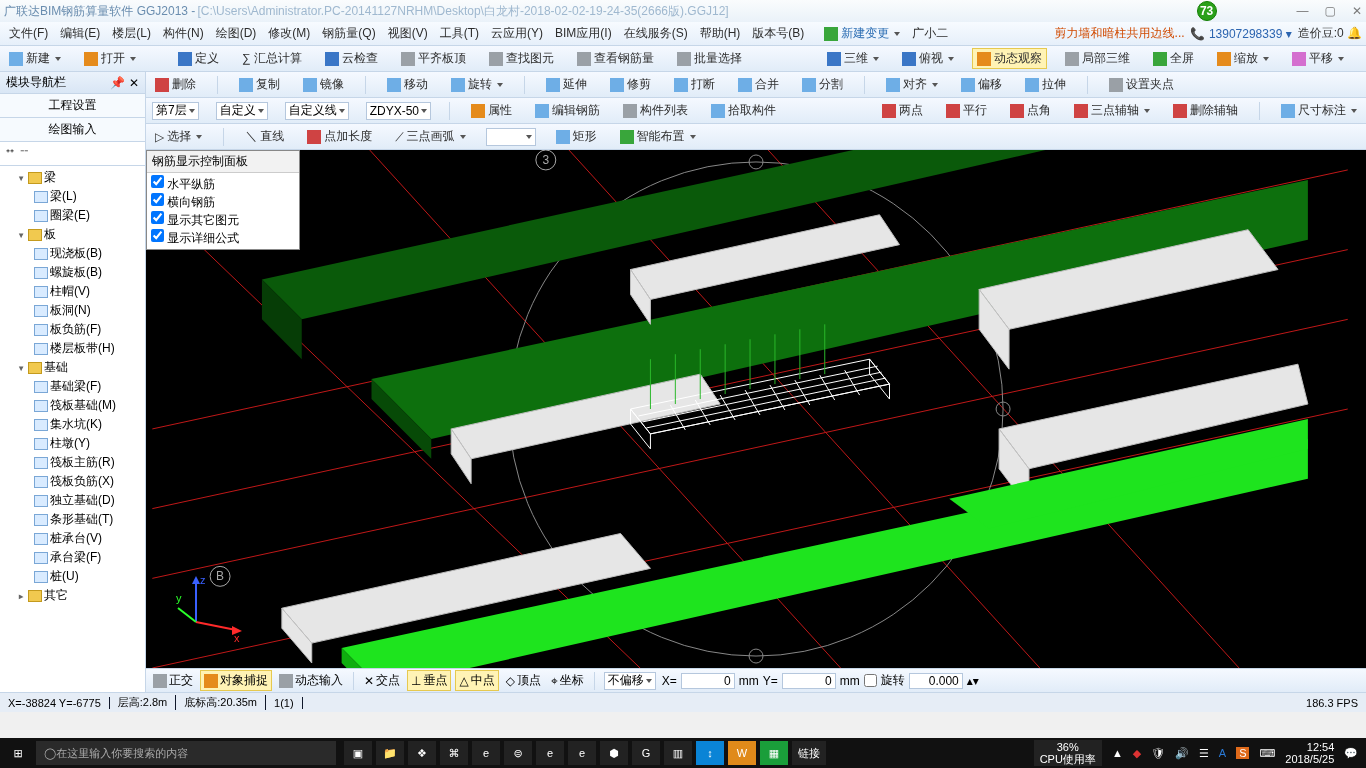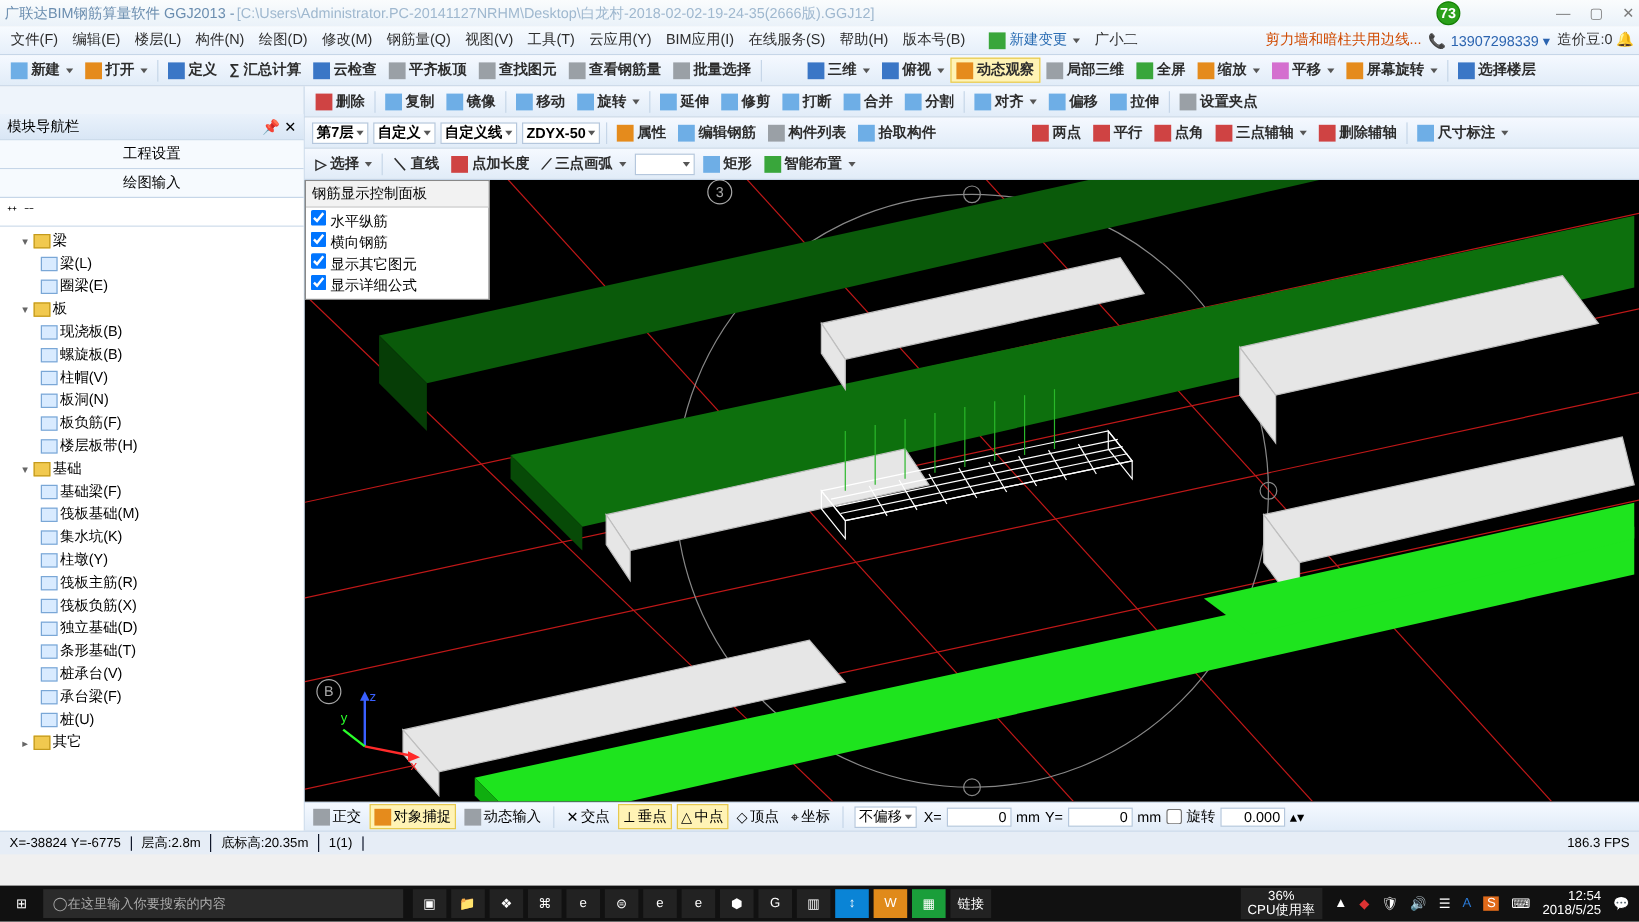--- a/index.html
+++ b/index.html
@@ -14,39 +14,39 @@
 .winbtns span { cursor: default; font-family: Arial; }
 
 .menubar { height: 24px; background: linear-gradient(#f7fbff,#e6effa); border-bottom: 1px solid #c6d6e8; display: flex; align-items: center; padding: 0 4px; gap: 2px; }
 .menubar .mi { padding: 2px 5px; color: #2d2d2d; white-space: nowrap; }
 .menubar .right { margin-left: auto; display: flex; align-items: center; gap: 6px; }
 .menubar .right .tip { color: #d04a00; }
 .menubar .right .acct { color: #2b64b0; }
 .menubar .right .currency { color: #333; }
 .menubar .new-change { color: #2b6db3; margin-left: 8px; }
 
-.toolbar { height: 26px; background: linear-gradient(#f5f9ff,#e1ecf8); border-bottom: 1px solid #c6d6e8; display: flex; align-items: center; padding: 0 4px; gap: 0; font-weight: bold; }
+.toolbar { height: 26px; background: linear-gradient(#f5f9ff,#e1ecf8); border-bottom: 1px solid #c6d6e8; display: flex; align-items: center; padding: 0 4px; gap: 13px; }
 .tbtn { padding: 2px 5px; display: inline-flex; align-items: center; gap: 3px; white-space: nowrap; color: #2d2d2d; }
 .tbtn.sel { background: #fff3b5; border: 1px solid #e6c94f; padding: 1px 4px; }
 .sep { width: 1px; height: 18px; background: #c6d6e8; margin: 0 3px; }
 .ticon { width: 14px; height: 14px; display: inline-block; background: #6eaee6; }
 .ticon.gr { background: #39a63b; }
 .ticon.or { background: #e58b1c; }
 .ticon.rd { background: #cf4343; }
 .ticon.pk { background: #d46fcf; }
 .ticon.bl { background: #3a76c6; }
 .ticon.gy { background: #9aa0a6; }
 .caret { width: 0; height: 0; border-left: 3px solid transparent; border-right: 3px solid transparent; border-top: 4px solid #555; margin-left: 2px; }
 
 .drop { display: inline-flex; align-items: center; border: 1px solid #b5c7dd; background: #fff; height: 18px; padding: 0 3px; margin: 0 2px; white-space: nowrap; }
 
 .main { display: flex; height: 620px; }
 
 .sidebar { width: 254px; background: #eef4fb; border-right: 1px solid #c6d6e8; display: flex; flex-direction: column; }
-.panel-title { background: linear-gradient(#eaf2fb,#d9e6f5); border-bottom: 1px solid #c6d6e8; padding: 2px 6px; display: flex; align-items: center; justify-content: space-between; margin-top: 23px; }
+.panel-title { background: linear-gradient(#eaf2fb,#d9e6f5); border-bottom: 1px solid #c6d6e8; padding: 2px 6px; display: flex; align-items: center; justify-content: space-between; }
 .section-tab { text-align: center; padding: 3px 0; background: #f6fafe; border-bottom: 1px solid #c6d6e8; }
 .icon-strip { padding: 3px 6px; background: #fff; border-bottom: 1px solid #c6d6e8; display: flex; gap: 6px; }
 .tree { flex: 1; background: #fff; overflow-y: auto; padding: 2px 0; }
 .node { display: flex; align-items: center; padding: 1px 4px; white-space: nowrap; gap: 2px; }
 .node .tw { width: 10px; text-align: center; color: #666; font-family: monospace; }
 .node .fld { width: 14px; height: 12px; background: #f1c94f; border: 1px solid #c49a1d; }
 .node .fic { width: 14px; height: 12px; border: 1px solid #7aa7d6; background: #d9ebff; }
 .ind1 { padding-left: 16px; }
 .ind2 { padding-left: 34px; }
 

